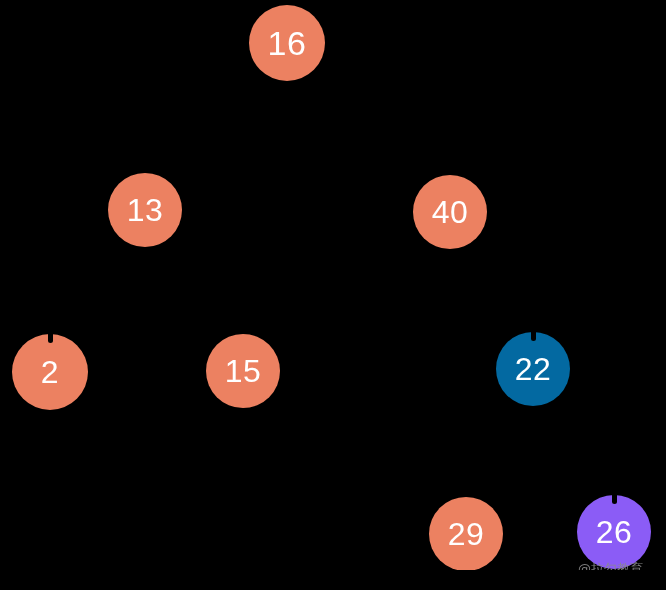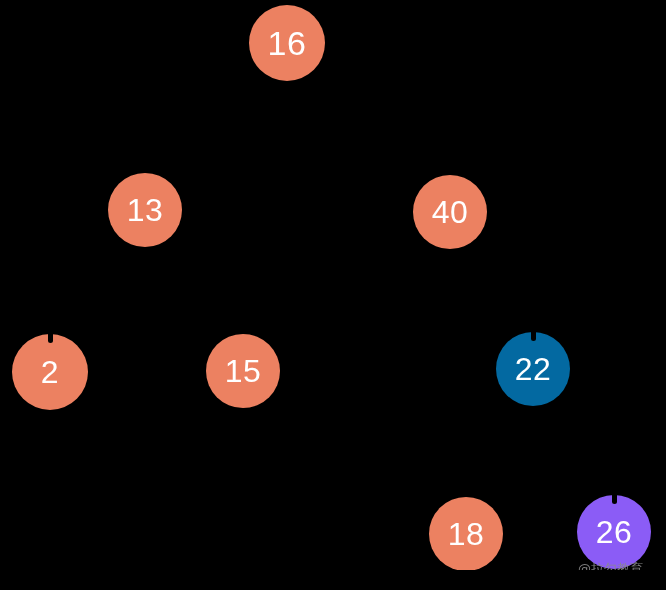--- a/index.html
+++ b/index.html
@@ -91,21 +91,21 @@
         <span class="node-notch" style="left: 36px; top: 0px; background: rgb(0, 0, 0);"></span>
       </div>
       <div class="tree-node" style="left: 206px; top: 334px; width: 74px; height: 74px; background: rgb(236, 129, 97);">
         <span class="node-label" style="font-size: 32px; color: rgb(255, 255, 255);">15</span>
       </div>
       <div class="tree-node" style="left: 496px; top: 332px; width: 74px; height: 74px; background: #0369a1;">
         <span class="node-label" style="font-size: 32px; color: rgb(255, 255, 255);">22</span>
         <span class="node-notch" style="left: 35px; top: 0px; background: rgb(0, 0, 0);"></span>
       </div>
       <div class="tree-node" style="left: 429px; top: 497px; width: 74px; height: 74px; background: rgb(236, 129, 97);">
-        <span class="node-label" style="font-size: 32px; color: rgb(255, 255, 255);">18</span>
+        <span class="node-label" style="font-size: 32px; color: rgb(255, 255, 255);">29</span>
       </div>
       <div class="tree-node" style="left: 577px; top: 495px; width: 74px; height: 74px; background: #8b5cf6;">
         <span class="node-label" style="font-size: 32px; color: rgb(255, 255, 255);">26</span>
         <span class="node-notch" style="left: 35px; top: 0px; background: rgb(0, 0, 0);"></span>
       </div>
     </div>
 
   <div class="watermark" style="left: 578px; top: 560px;">@拉勾教育</div>
 
 </div>

